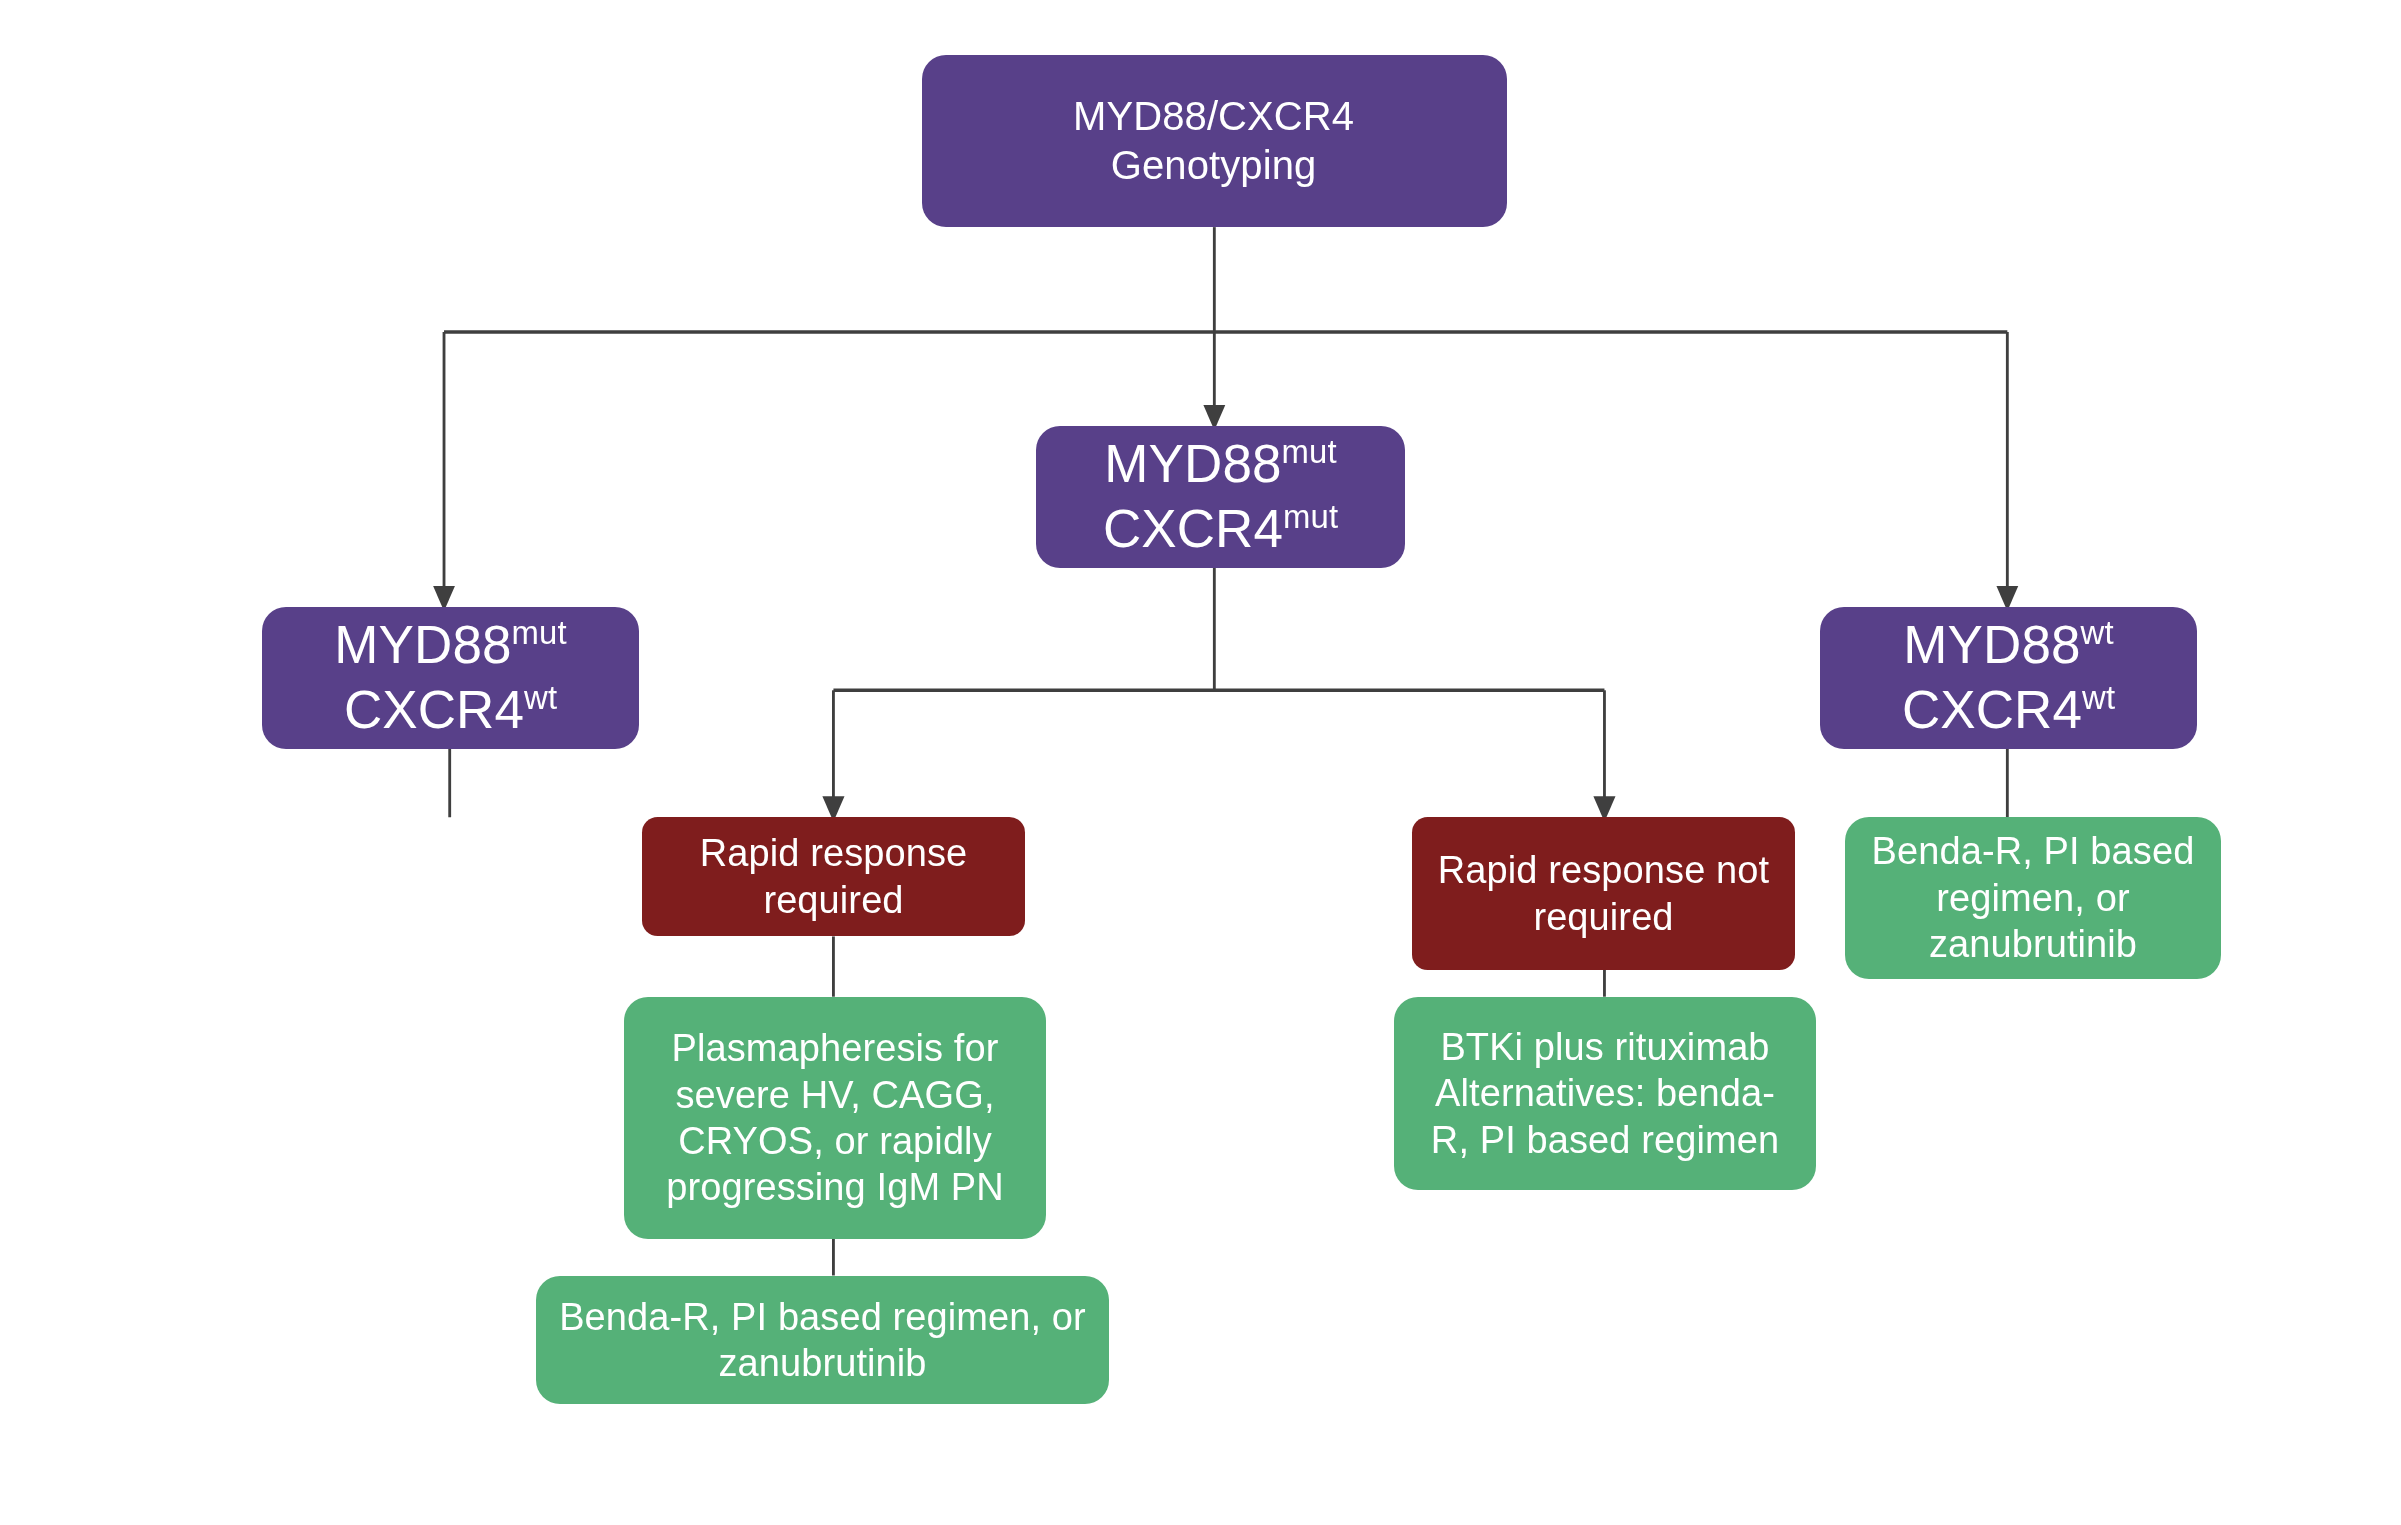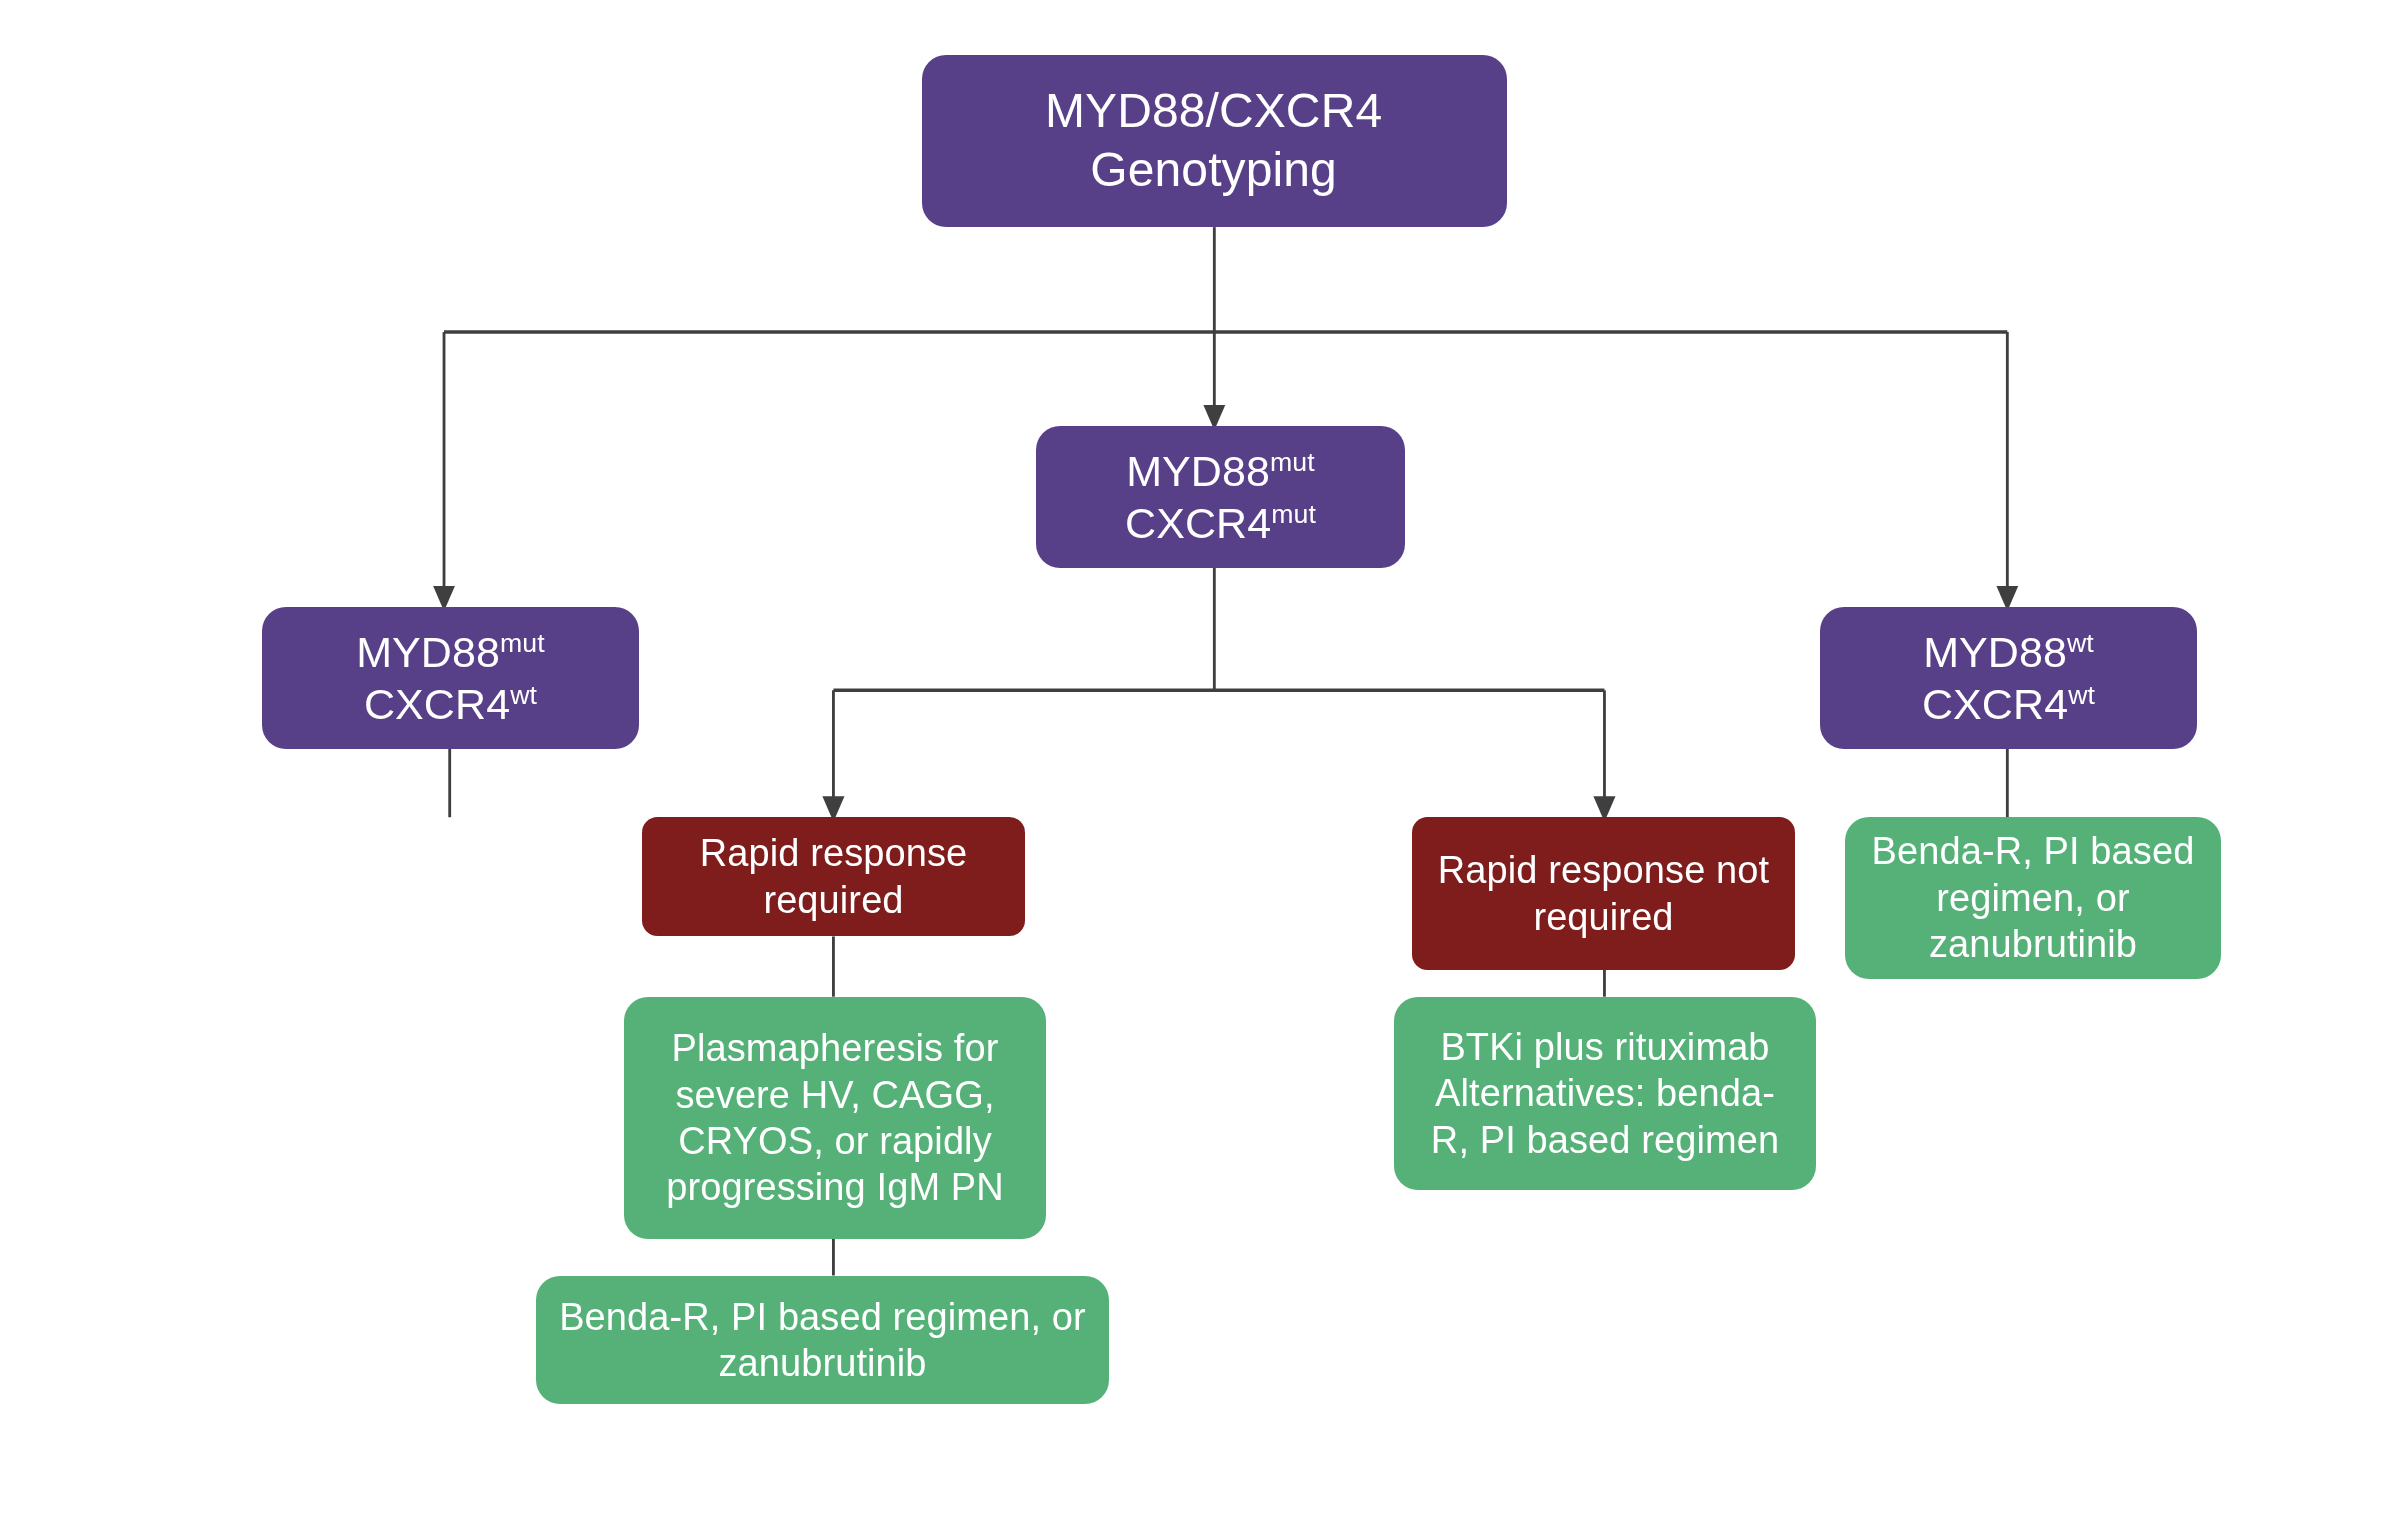--- a/index.html
+++ b/index.html
@@ -47,22 +47,22 @@
   }
   .node sup {
     font-size: 0.62em;
     vertical-align: super;
     line-height: 0;
   }
   .n-purple { background: #584089; }
   .n-green  { background: #55B178; }
   .n-gray   { background: #7f1d1d; }
 
-  .fs-root  { font-size: 48px; padding-left: 11px; }
-  .fs-node  { font-size: 43px; }
+  .fs-root  { font-size: 40px; padding-left: 11px; }
+  .fs-node  { font-size: 53px; }
   .fs-leaf  { font-size: 38px; }
 </style>
 </head>
 <body>
 
 <div id="canvas">
 
   <svg id="edges" viewBox="0 0 3385 2151" width="2401" height="1526" xmlns="http://www.w3.org/2000/svg">
     <defs>
       <marker id="arrowhead" markerWidth="9" markerHeight="9" refX="4.4" refY="4.5" orient="auto" markerUnits="strokeWidth">

